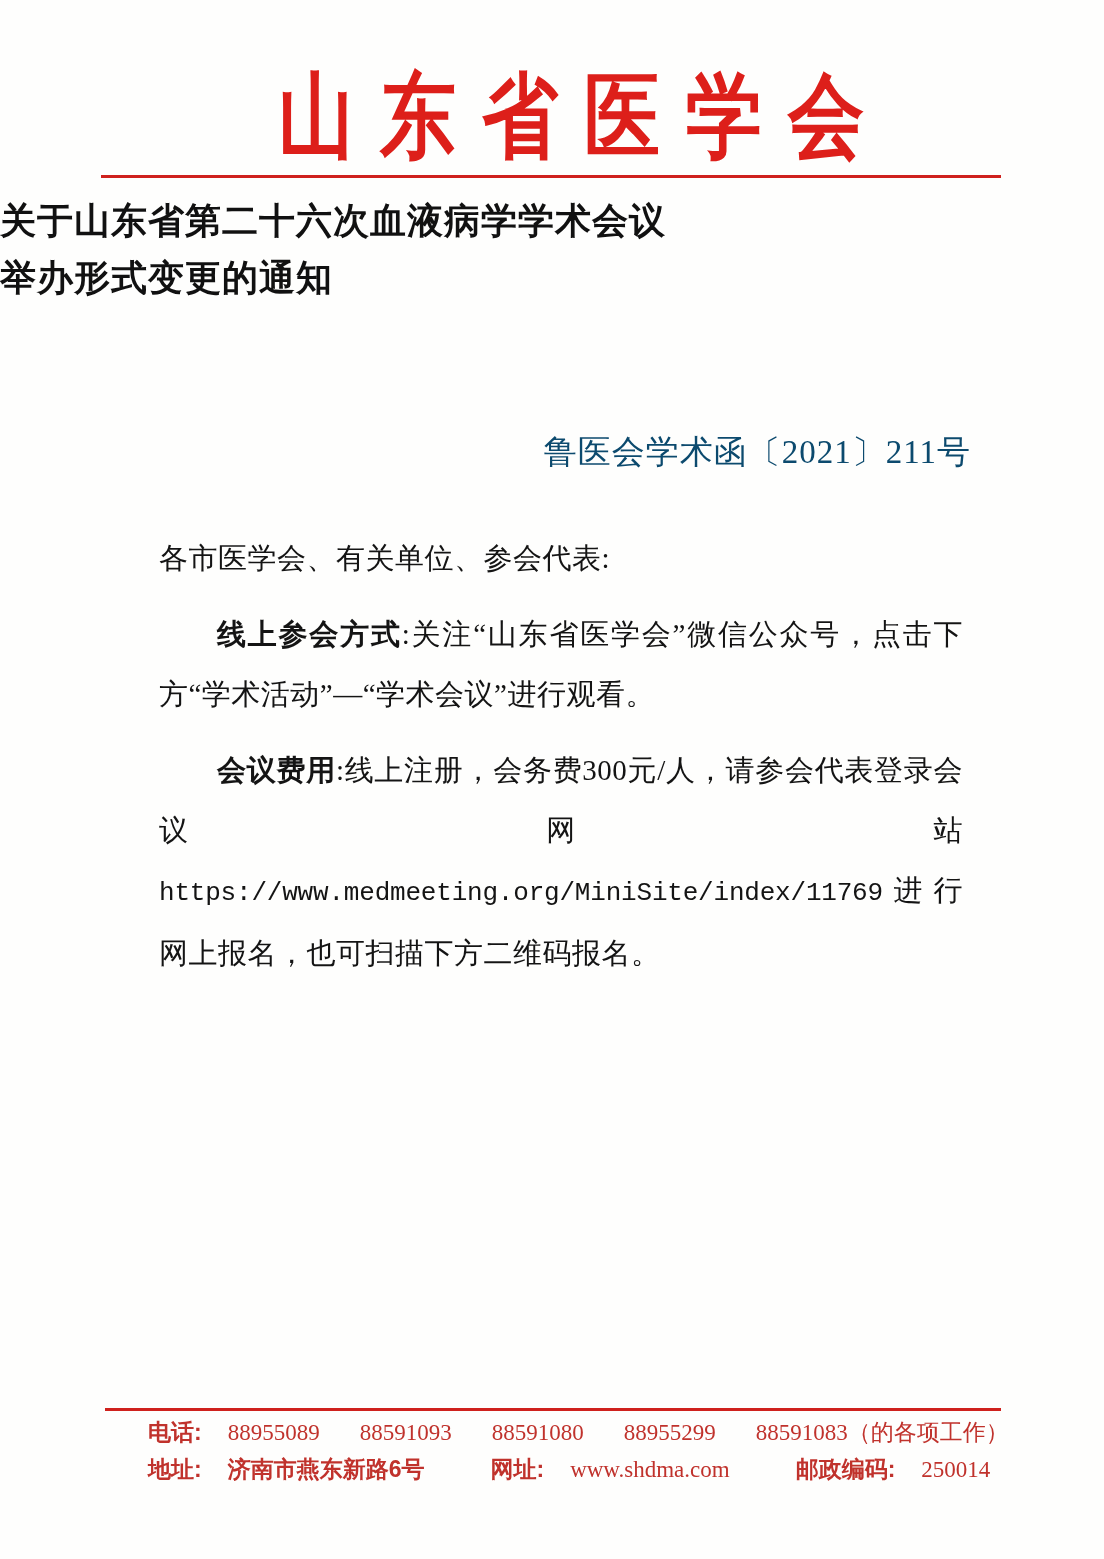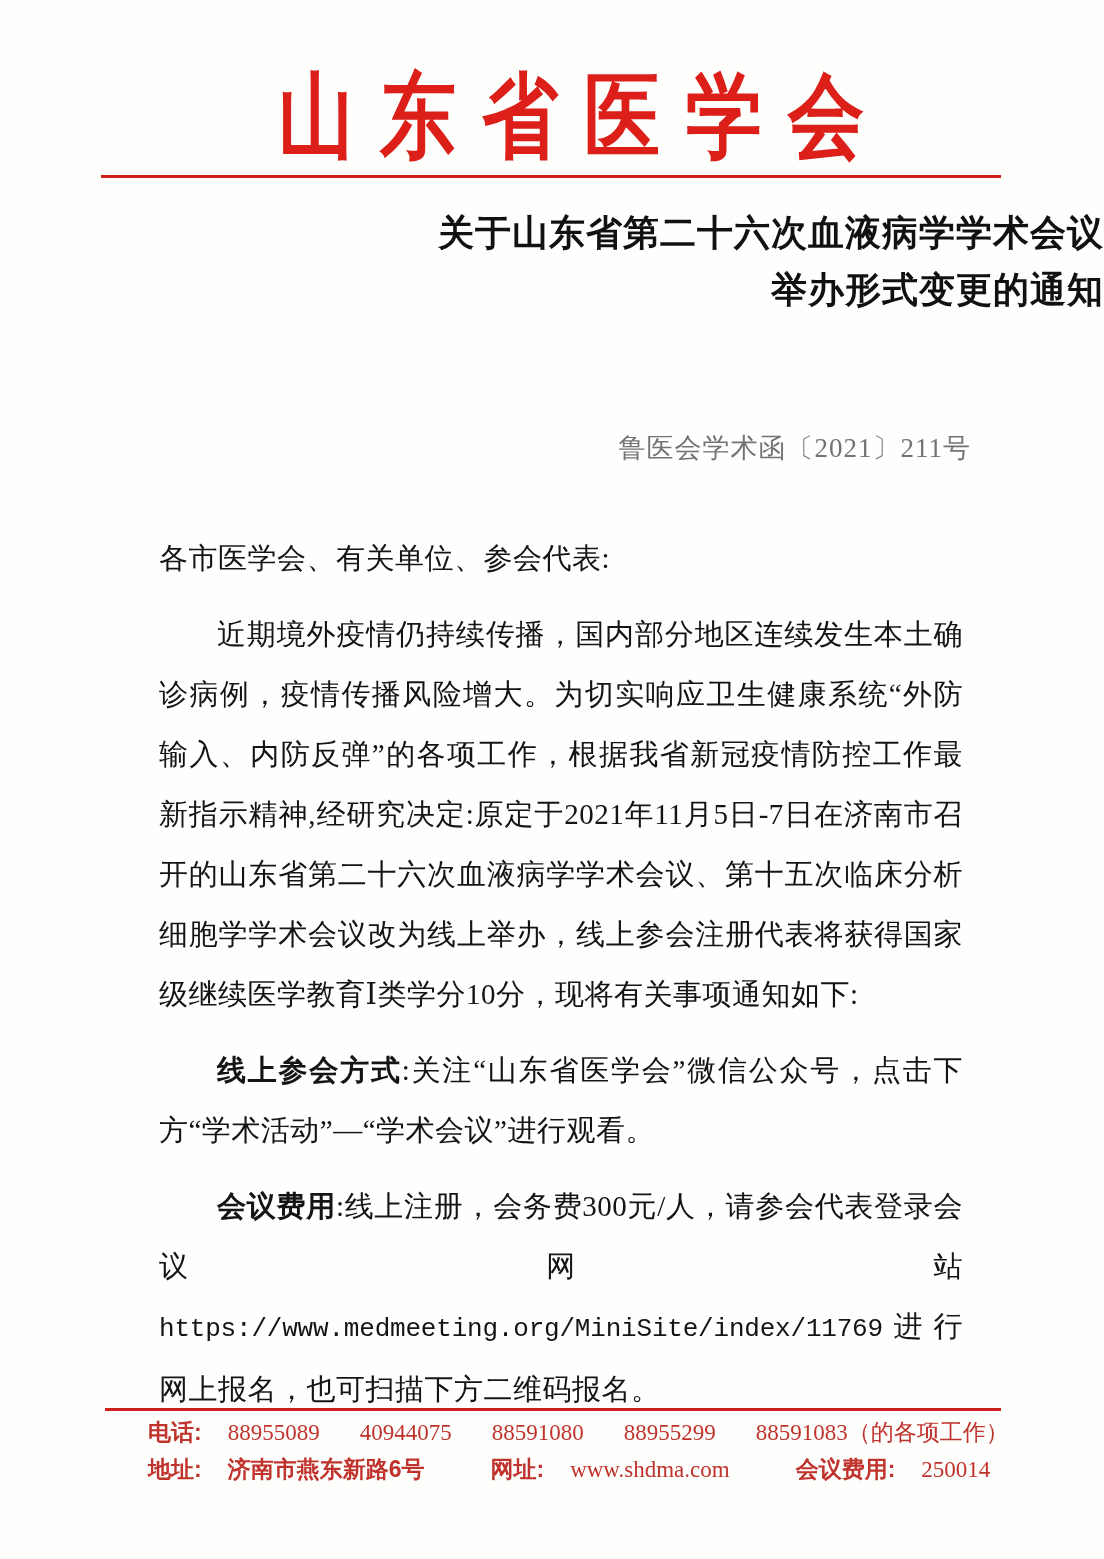--- a/index.html
+++ b/index.html
@@ -49,40 +49,40 @@
     top: 175px;
     width: 900px;
     height: 0;
     border-top: 3px solid #cf211d;
   }
 
   
   .doc-title {
     position: absolute;
     left: 0;
-    top: 204px;
+    top: 192px;
     width: 1104px;
-    text-align: right;
+    text-align: left;
     font-family: "Liberation Sans", "DejaVu Sans", sans-serif;
     font-weight: 700;
     font-size: 36px;
     line-height: 57px;
     letter-spacing: 1px;
     color: #111111;
   }
   .doc-title .tline { display: block; white-space: nowrap; }
 
   
   .doc-number {
     position: absolute;
     right: 133px;
     top: 430px;
-    font-size: 27px;
+    font-size: 33px;
     letter-spacing: 1px;
-    color: #737373;
+    color: #0c4a6e;
     white-space: nowrap;
     text-align: center;
   }
 
   
   .body-block {
     position: absolute;
     left: 143px;
     top: 512px;
     width: 836px;
@@ -148,36 +148,35 @@
     <span class="tline">关于山东省第二十六次血液病学学术会议</span>
     <span class="tline">举办形式变更的通知</span>
   </div>
 
   <div class="doc-number">鲁医会学术函〔2021〕211号</div>
 
   <div class="body-block">
 
     <p class="para salutation">各市医学会、有关单位、参会代表:</p>
 
-    <p class="para indent">近期境外疫情仍持续传播，国内部分地区连续发生本土确诊病例，疫情传播风险增大。为切实响应卫生健康系统“外防输入、内防反弹”的各项工作，根据我省新冠疫情防控工作最新指示精神,经研究决定:原定于2021年11月5日-7日在济南市召开的山东省第二十六次血液病学学术会议、第十五次临床分析细胞学学术会议改为线上举办，线上参会注册代表将获得国家级继续医学教育Ⅰ类学分10分，现将有关事项通知如下:</p>
 
     <p class="para indent">
       <span class="lead">线上参会方式</span><span>:关注“山东省医学会”微信公众号，点击下方“学术活动”—“学术会议”进行观看。</span>
     </p>
 
     <p class="para indent">
       <span class="lead">会议费用</span><span>:线上注册，会务费300元/人，请参会代表登录会议网站 </span><span class="mono-url">https://www.medmeeting.org/MiniSite/index/11769</span><span>进行网上报名，也可扫描下方二维码报名。</span>
     </p>
 
   </div>
 
   <div class="footer-rule"></div>
 
   <div class="footer-block">
     <span class="footer-row">
-      <span class="f-label">电话:</span><span class="gap-s"></span><span class="serif-num">88955089</span><span class="gap-m"></span><span class="serif-num">40944075</span><span class="gap-m"></span><span class="serif-num">88591080</span><span class="gap-m"></span><span class="serif-num">88955299</span><span class="gap-m"></span><span class="serif-num">88591083</span><span>（的各项工作）</span>
+      <span class="f-label">电话:</span><span class="gap-s"></span><span class="serif-num">88955089</span><span class="gap-m"></span><span class="serif-num">88591093</span><span class="gap-m"></span><span class="serif-num">88591080</span><span class="gap-m"></span><span class="serif-num">88955299</span><span class="gap-m"></span><span class="serif-num">88591083</span><span>（的各项工作）</span>
     </span>
     <span class="footer-row">
-      <span class="f-label">地址:</span><span class="gap-s"></span><span class="f-label">济南市燕东新路6号</span><span class="gap-l"></span><span class="f-label">网址:</span><span class="gap-s"></span><span class="serif-num">www.shdma.com</span><span class="gap-l"></span><span class="f-label">会议费用:</span><span class="gap-s"></span><span class="serif-num">250014</span>
+      <span class="f-label">地址:</span><span class="gap-s"></span><span class="f-label">济南市燕东新路6号</span><span class="gap-l"></span><span class="f-label">网址:</span><span class="gap-s"></span><span class="serif-num">www.shdma.com</span><span class="gap-l"></span><span class="f-label">邮政编码:</span><span class="gap-s"></span><span class="serif-num">250014</span>
     </span>
   </div>
 
 </div>
 
 </body></html>

